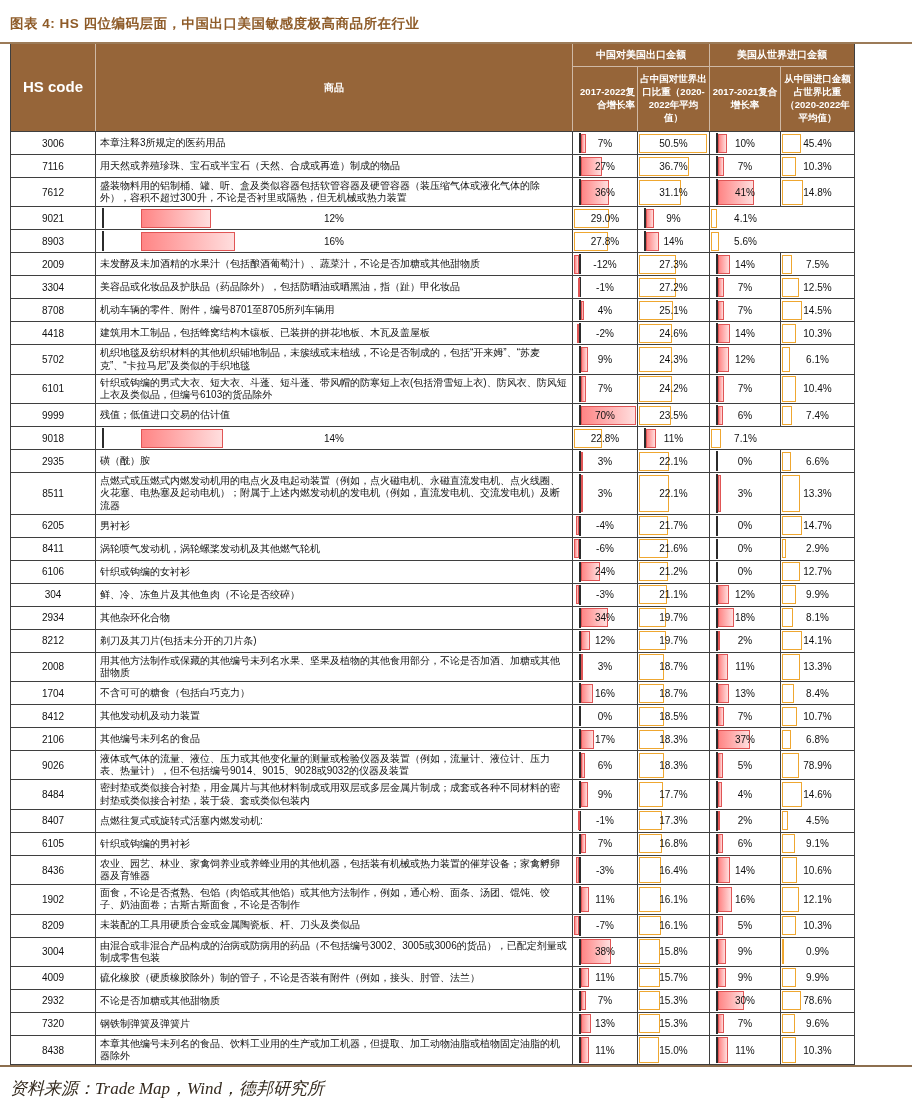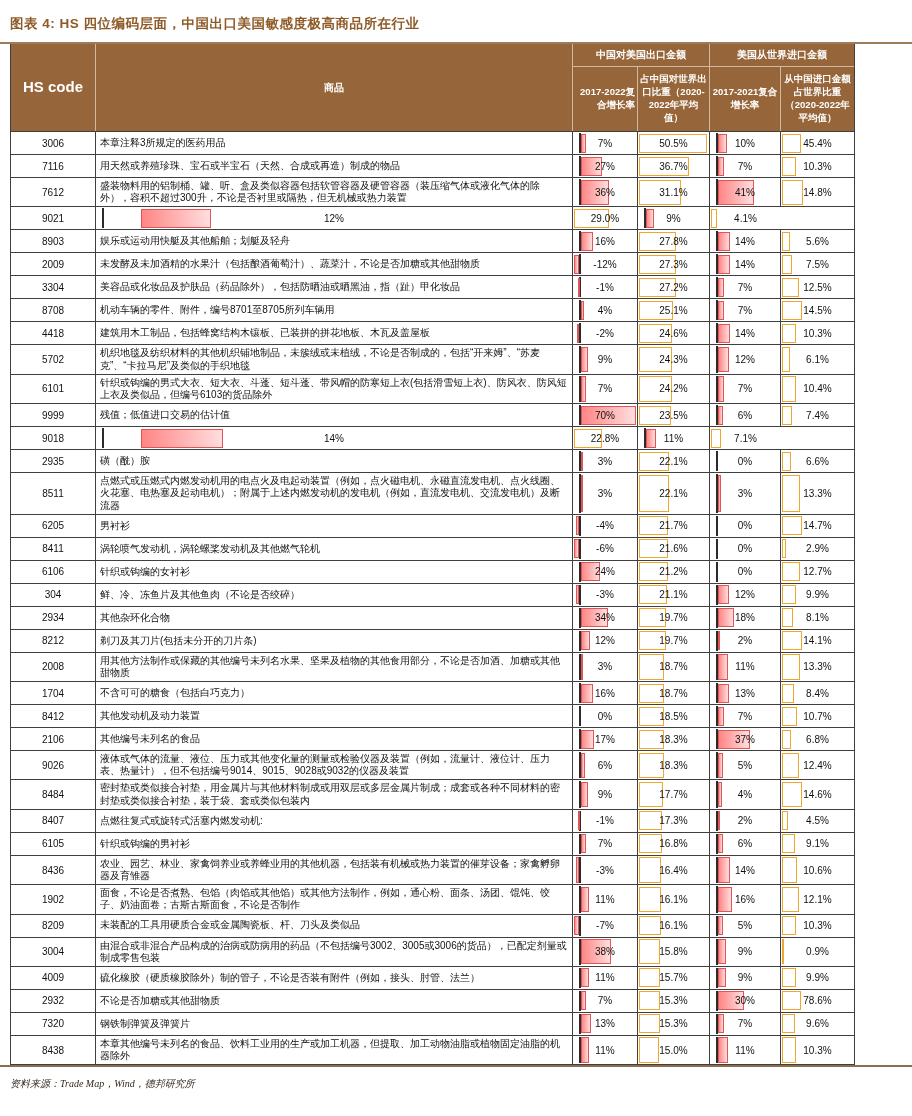--- a/index.html
+++ b/index.html
@@ -46,21 +46,21 @@
   .c:last-child{border-right:none;}
   .code{justify-content:center;font-size:10px;}
   .desc{font-size:10px;line-height:1.22;padding:2px 4px;}
   .bar{justify-content:center;font-size:10px;}
   .bar .v{position:relative;z-index:2;}
   .fill{position:absolute;top:1.5px;bottom:1.5px;z-index:1;box-sizing:border-box;}
   .fill.red{background:linear-gradient(to right,#ff8585,#ffdede);border:1px solid #e05555;}
   .fill.or{background:linear-gradient(to right,#ffbd40,#ffedc9;);border:1px solid #efa730;}
   .axis{position:absolute;left:6px;top:1px;bottom:1px;width:2px;background:#2b2b2b;z-index:1;}
   .bottom-rule{height:2px;background:#8d6f4f;width:912px;}
-  .footer{margin:10px 0 0 10px;font-size:10px;color:#252525;}
+  .footer{margin:10px 0 0 10px;font-size:17px;color:#252525;}
   .footer .kai{font-family:"Liberation Serif","DejaVu Serif",serif;font-style:italic;color:#33291d;}
 </style>
 </head>
 <body>
 
 <div class="title">图表 4: HS 四位编码层面，中国出口美国敏感度极高商品所在行业</div>
 <div class="top-rule"></div>
 
 <div class="tbl">
   <div class="thead">
@@ -160,21 +160,20 @@
       <span class="v">9%</span>
     </div>
     <div class="c bar s">
       <i class="fill or" style="left: 1px; width: 7.8%;"></i>
       <span class="v">4.1%</span>
     </div>
   </div>
 
   <div class="row">
     <div class="c code">8903</div>
-    <div class="c desc">娱乐或运动用快艇及其他船舶；划艇及轻舟</div>
     <div class="c bar g">
       <i class="axis"></i>
       <i class="fill red" style="left: calc(9% + 2px); width: 19.7%;"></i>
       <span class="v">16%</span>
     </div>
     <div class="c bar s">
       <i class="fill or" style="left: 1px; width: 52.8%;"></i>
       <span class="v">27.8%</span>
     </div>
     <div class="c bar g">
@@ -659,21 +658,21 @@
       <i class="fill or" style="left: 1px; width: 34.8%;"></i>
       <span class="v">18.3%</span>
     </div>
     <div class="c bar g">
       <i class="axis"></i>
       <i class="fill red" style="left: calc(9% + 2px); width: 6.1%;"></i>
       <span class="v">5%</span>
     </div>
     <div class="c bar s">
       <i class="fill or" style="left: 1px; width: 23.6%;"></i>
-      <span class="v">12.4%</span>
+      <span class="v">78.9%</span>
     </div>
   </div>
 
   <div class="row">
     <div class="c code">8484</div>
     <div class="c desc">密封垫或类似接合衬垫，用金属片与其他材料制成或用双层或多层金属片制成；成套或各种不同材料的密封垫或类似接合衬垫，装于袋、套或类似包装内</div>
     <div class="c bar g">
       <i class="axis"></i>
       <i class="fill red" style="left: calc(9% + 2px); width: 11.1%;"></i>
       <span class="v">9%</span>

